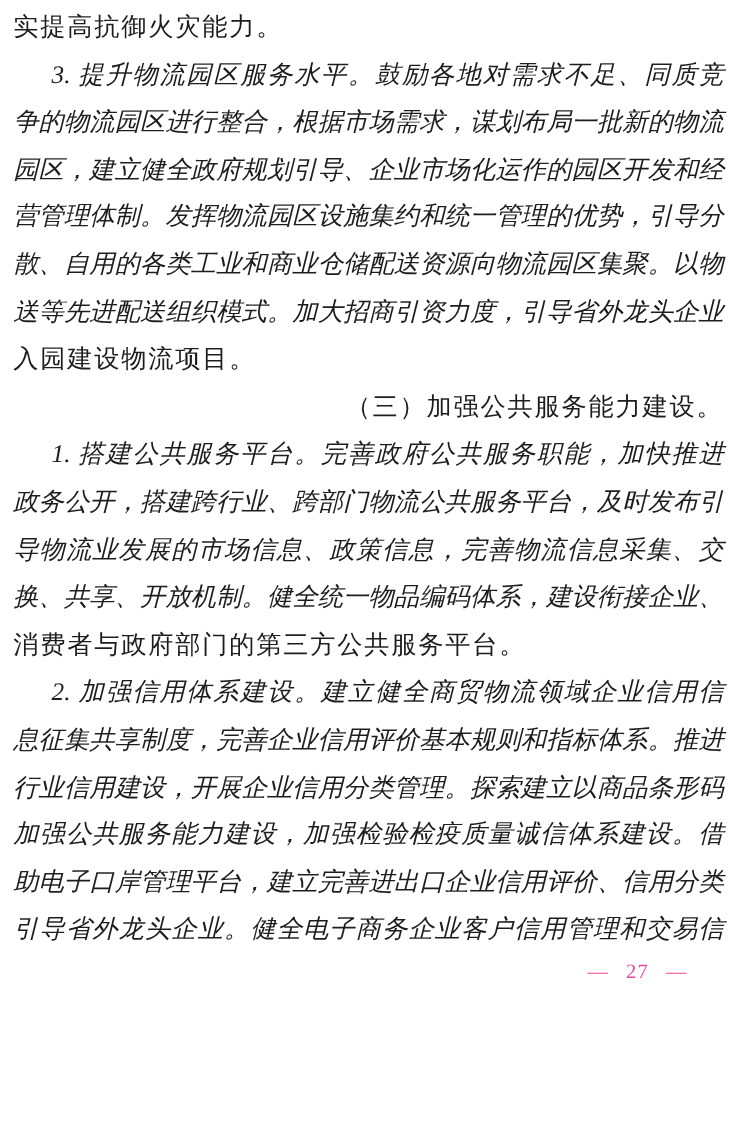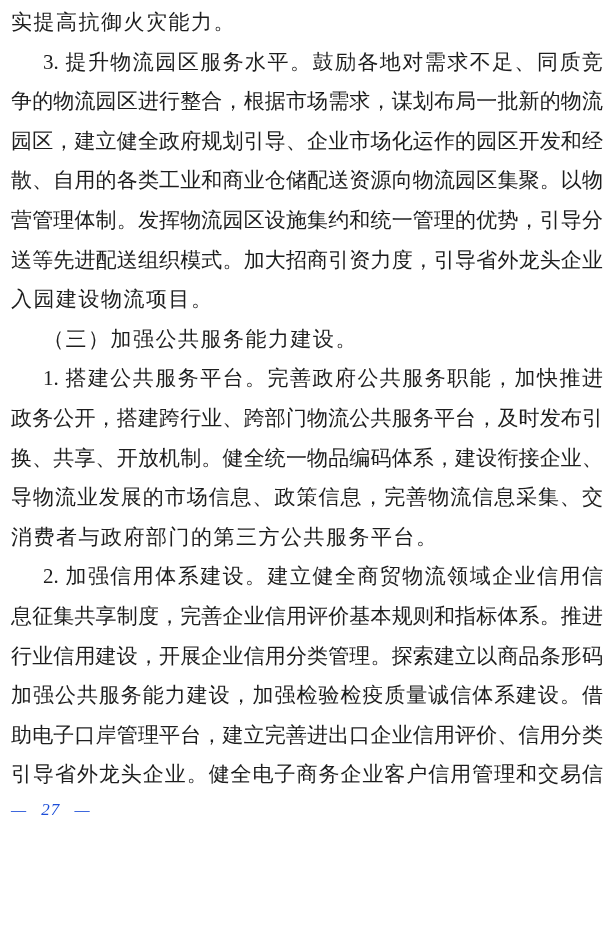--- a/index.html
+++ b/index.html
@@ -27,55 +27,56 @@
     line-height: 39.6px;
     letter-spacing: 1.5px;
     white-space: nowrap;
     overflow: visible;
   }
   .line.fill {
     white-space: normal;
     letter-spacing: 0;
     text-align: justify;
     text-align-last: justify;
+    font-style: italic;
     -moz-text-align-last: justify;
   }
   .line.indent {
     padding-left: 32px;
+    text-align: right;
   }
   .pagenum {
     margin-top: 2px;
     height: 26px;
     line-height: 26px;
     font-size: 17px;
-    text-align: left;
+    text-align: right;
     padding-right: 30px;
     letter-spacing: 1px;
     word-spacing: 9px;
-    color: #1d4ed8;
-    font-style: italic;
+    color: #ec4899;
   }
 </style>
 </head>
 <body style="color: rgb(29, 29, 29); background: rgb(255, 255, 255);">
 
 <div class="page">
   <div class="line">实提高抗御火灾能力。</div>
   <div class="line fill indent">3. 提升物流园区服务水平。鼓励各地对需求不足、同质竞</div>
   <div class="line fill">争的物流园区进行整合，根据市场需求，谋划布局一批新的物流</div>
   <div class="line fill">园区，建立健全政府规划引导、企业市场化运作的园区开发和经</div>
+  <div class="line fill">营管理体制。发挥物流园区设施集约和统一管理的优势，引导分</div>
   <div class="line fill">散、自用的各类工业和商业仓储配送资源向物流园区集聚。以物</div>
-  <div class="line fill">营管理体制。发挥物流园区设施集约和统一管理的优势，引导分</div>
   <div class="line fill">送等先进配送组织模式。加大招商引资力度，引导省外龙头企业</div>
   <div class="line">入园建设物流项目。</div>
   <div class="line indent">（三）加强公共服务能力建设。</div>
   <div class="line fill indent">1. 搭建公共服务平台。完善政府公共服务职能，加快推进</div>
   <div class="line fill">政务公开，搭建跨行业、跨部门物流公共服务平台，及时发布引</div>
+  <div class="line fill">导物流业发展的市场信息、政策信息，完善物流信息采集、交</div>
   <div class="line fill">换、共享、开放机制。健全统一物品编码体系，建设衔接企业、</div>
-  <div class="line fill">导物流业发展的市场信息、政策信息，完善物流信息采集、交</div>
   <div class="line">消费者与政府部门的第三方公共服务平台。</div>
   <div class="line fill indent">2. 加强信用体系建设。建立健全商贸物流领域企业信用信</div>
   <div class="line fill">息征集共享制度，完善企业信用评价基本规则和指标体系。推进</div>
   <div class="line fill">行业信用建设，开展企业信用分类管理。探索建立以商品条形码</div>
   <div class="line fill">加强公共服务能力建设，加强检验检疫质量诚信体系建设。借</div>
   <div class="line fill">助电子口岸管理平台，建立完善进出口企业信用评价、信用分类</div>
   <div class="line fill">引导省外龙头企业。健全电子商务企业客户信用管理和交易信</div>
   <div class="pagenum">— 27 —</div>
 </div>
 

